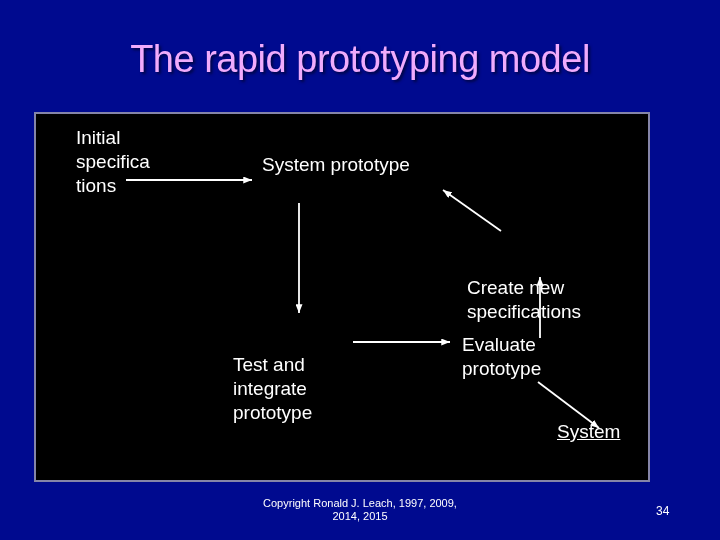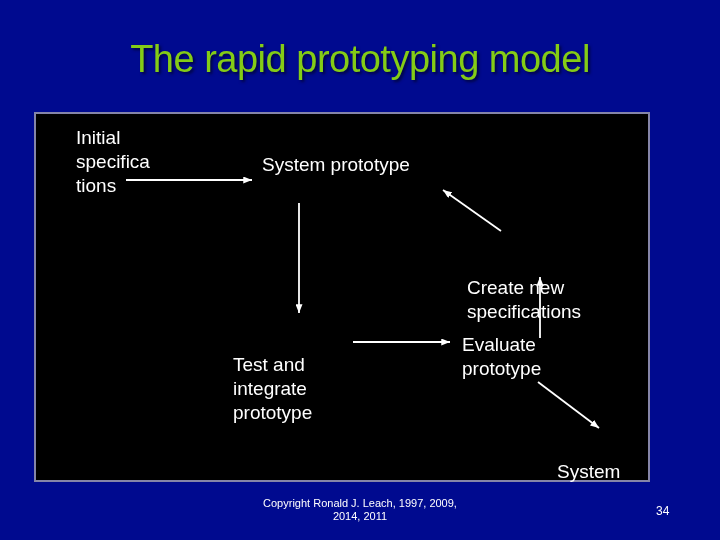--- a/index.html
+++ b/index.html
@@ -7,21 +7,21 @@
     width: 720px; height: 540px;
     background: #000A8F;
     font-family: "Liberation Sans", sans-serif;
     position: relative;
     overflow: hidden;
   }
   .slide-title {
     position: absolute;
     top: 38px; left: 0; width: 720px;
     text-align: center;
-    color: #84cc16;
+    color: #f0abfc;
     font-size: 38px;
     letter-spacing: -0.5px;
     text-shadow: 2px 2px 3px rgba(0,0,0,0.55);
   }
   .diagram-box {
     position: absolute;
     left: 34px; top: 112px;
     width: 612px; height: 366px;
     background: #000000;
     border: 2px solid #8585A8;
@@ -31,21 +31,21 @@
     color: #ffffff;
     font-size: 19px;
     line-height: 24px;
     white-space: pre-line;
   }
   .node-initial      { left: 76px;  top: 126px; }
   .node-develop      { left: 262px; top: 153px; }
   .node-create       { left: 467px; top: 228px; margin-top: 48px; }
   .node-test         { left: 233px; top: 321px; margin-top: 32px; }
   .node-evaluate     { left: 462px; top: 323px; margin-top: 10px; }
-  .node-system       { left: 557px; top: 460px; }
+  .node-system       { left: 557px; top: 420px; text-decoration: underline; }
   .arrows {
     position: absolute;
     left: 0; top: 0;
     width: 720px; height: 540px;
     pointer-events: none;
   }
   .slide-footer {
     position: absolute;
     top: 497px; left: 180px; width: 360px;
     text-align: center;
@@ -94,15 +94,15 @@
   </defs>
   <line x1="126" y1="180" x2="252" y2="180" stroke="#ffffff" stroke-width="1.8" marker-end="url(#arrowhead)"></line>
   <line x1="299" y1="203" x2="299" y2="313" stroke="#ffffff" stroke-width="1.8" marker-end="url(#arrowhead)"></line>
   <line x1="353" y1="342" x2="450" y2="342" stroke="#ffffff" stroke-width="1.8" marker-end="url(#arrowhead)"></line>
   <line x1="540" y1="338" x2="540" y2="277" stroke="#ffffff" stroke-width="1.8" marker-end="url(#arrowhead)"></line>
   <line x1="501" y1="231" x2="443" y2="190" stroke="#ffffff" stroke-width="1.8" marker-end="url(#arrowhead)"></line>
   <line x1="538" y1="382" x2="599" y2="428" stroke="#ffffff" stroke-width="1.8" marker-end="url(#arrowhead)"></line>
 </svg>
 
 <div class="slide-footer">Copyright Ronald J. Leach, 1997, 2009,
-2014, 2011</div>
+2014, 2015</div>
 
 <div class="page-number">34</div>
 
 </body></html>

